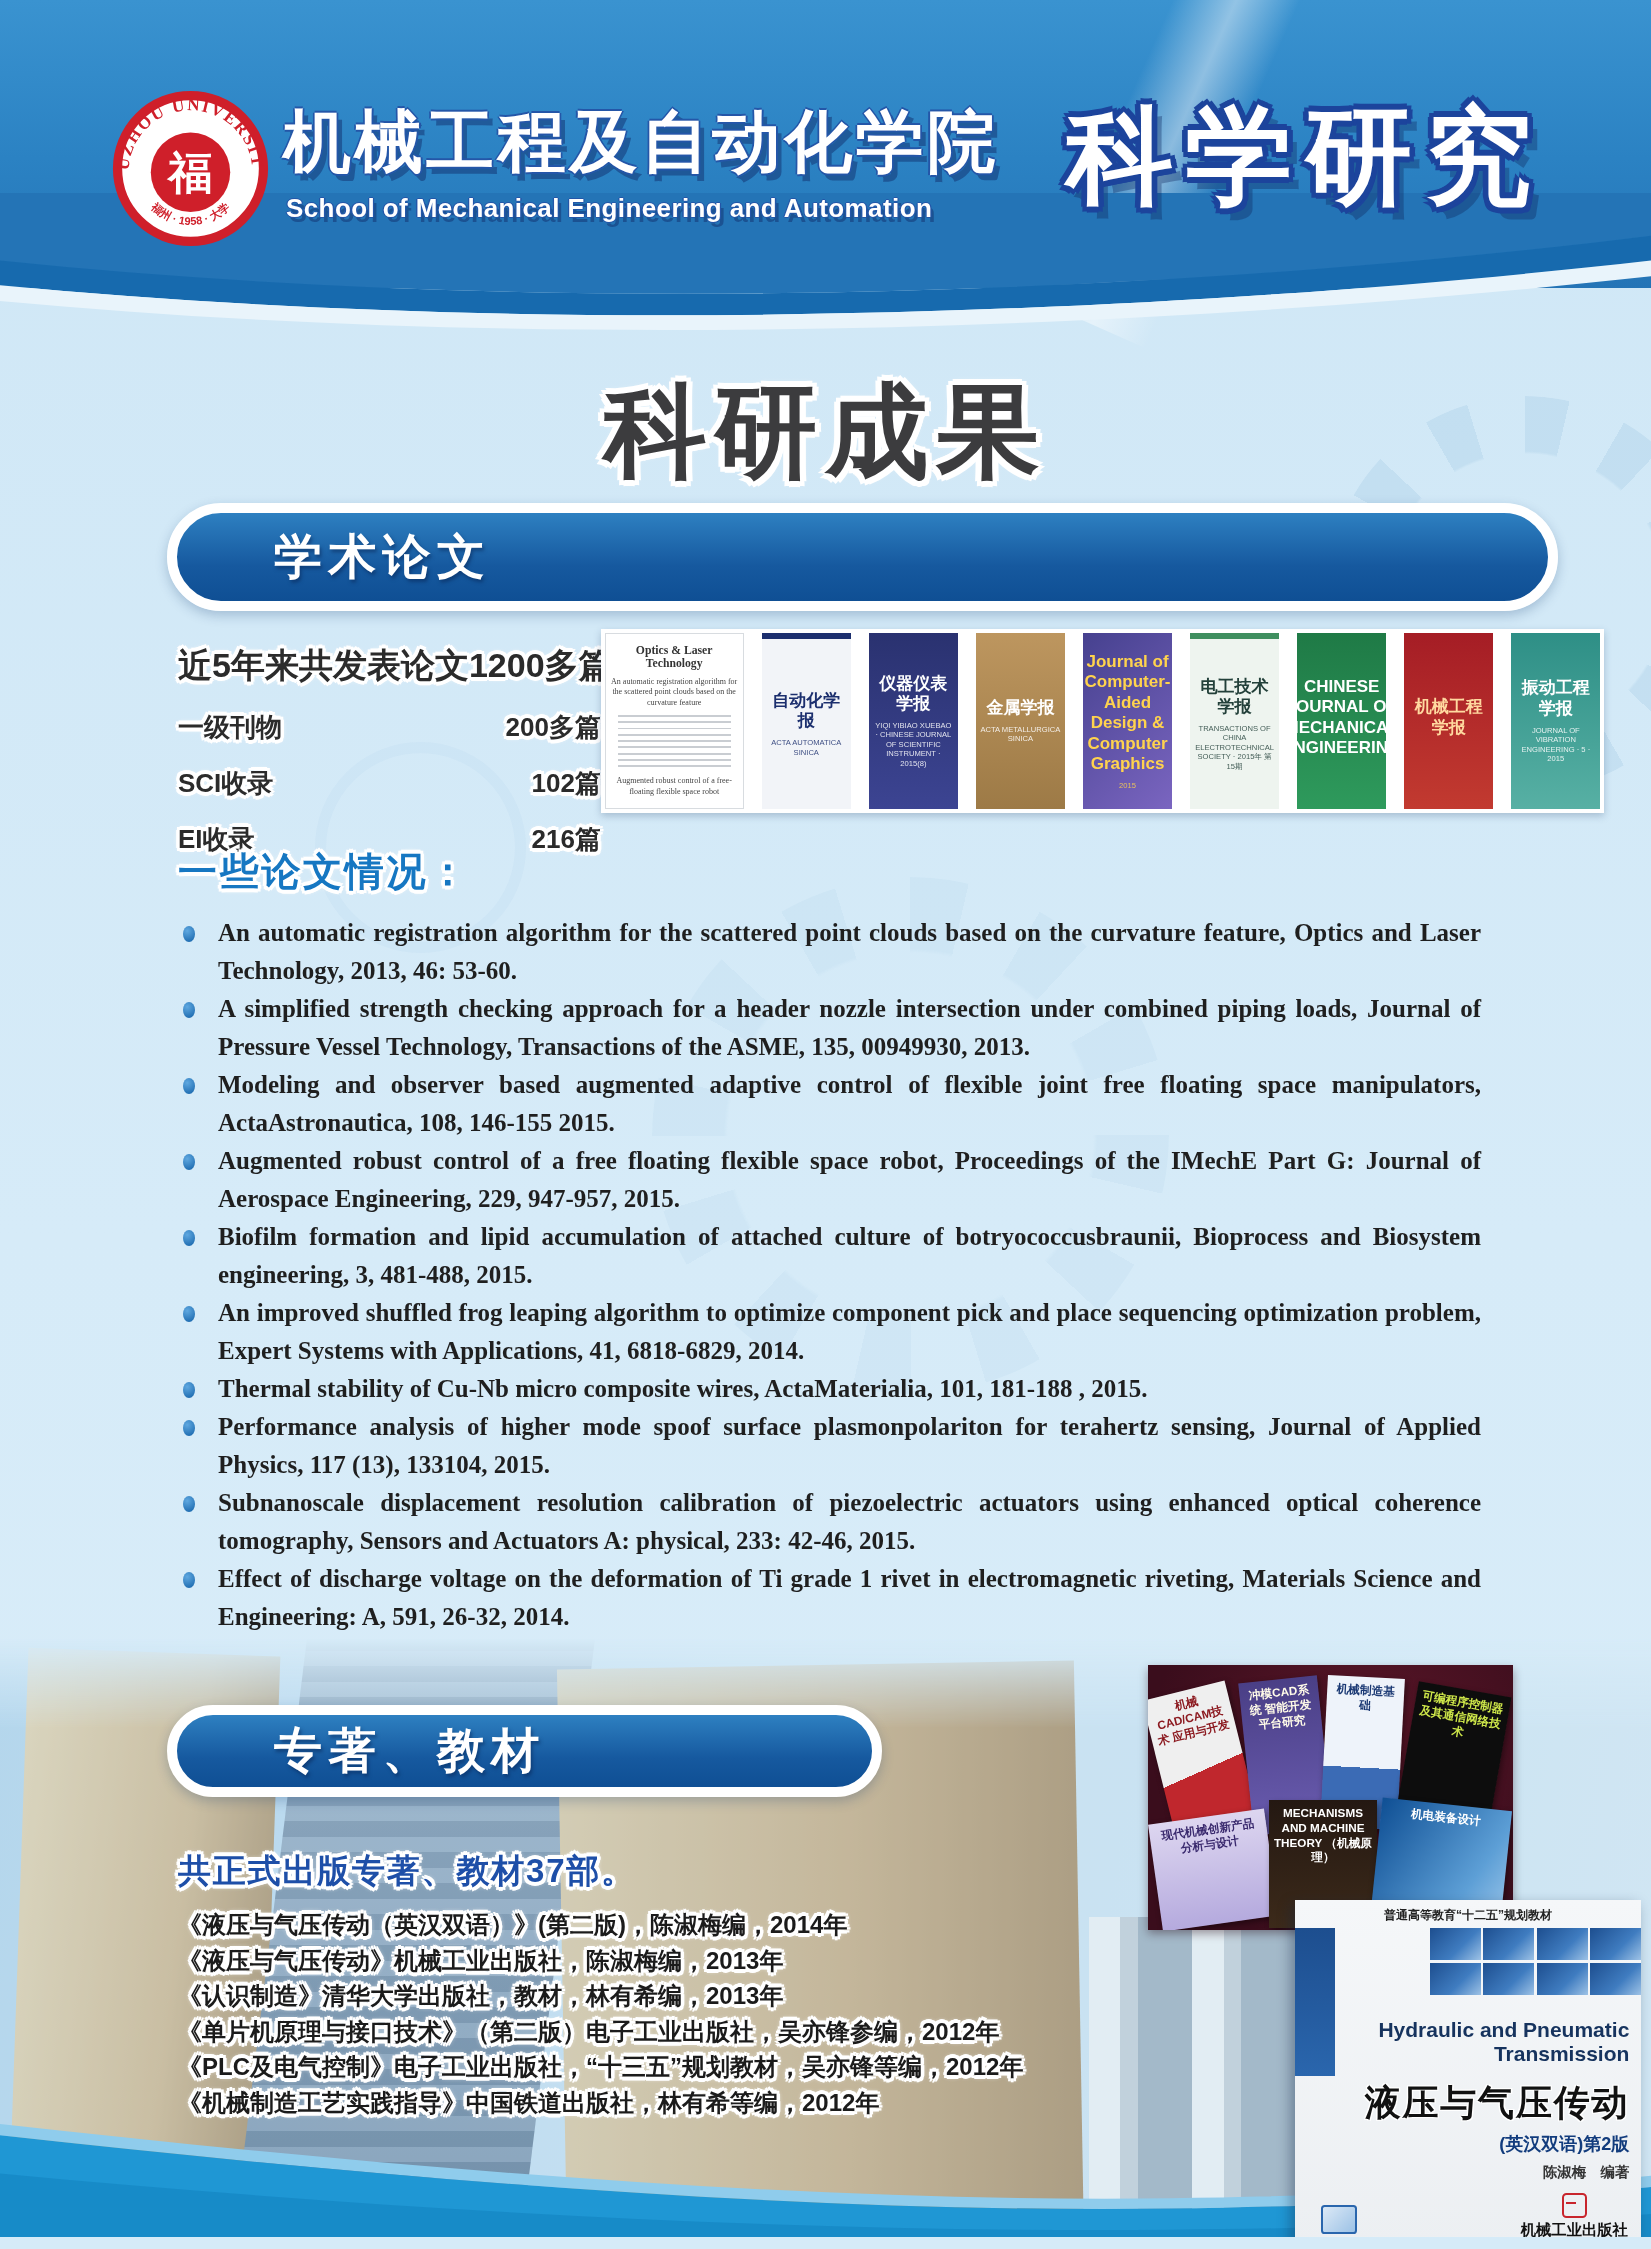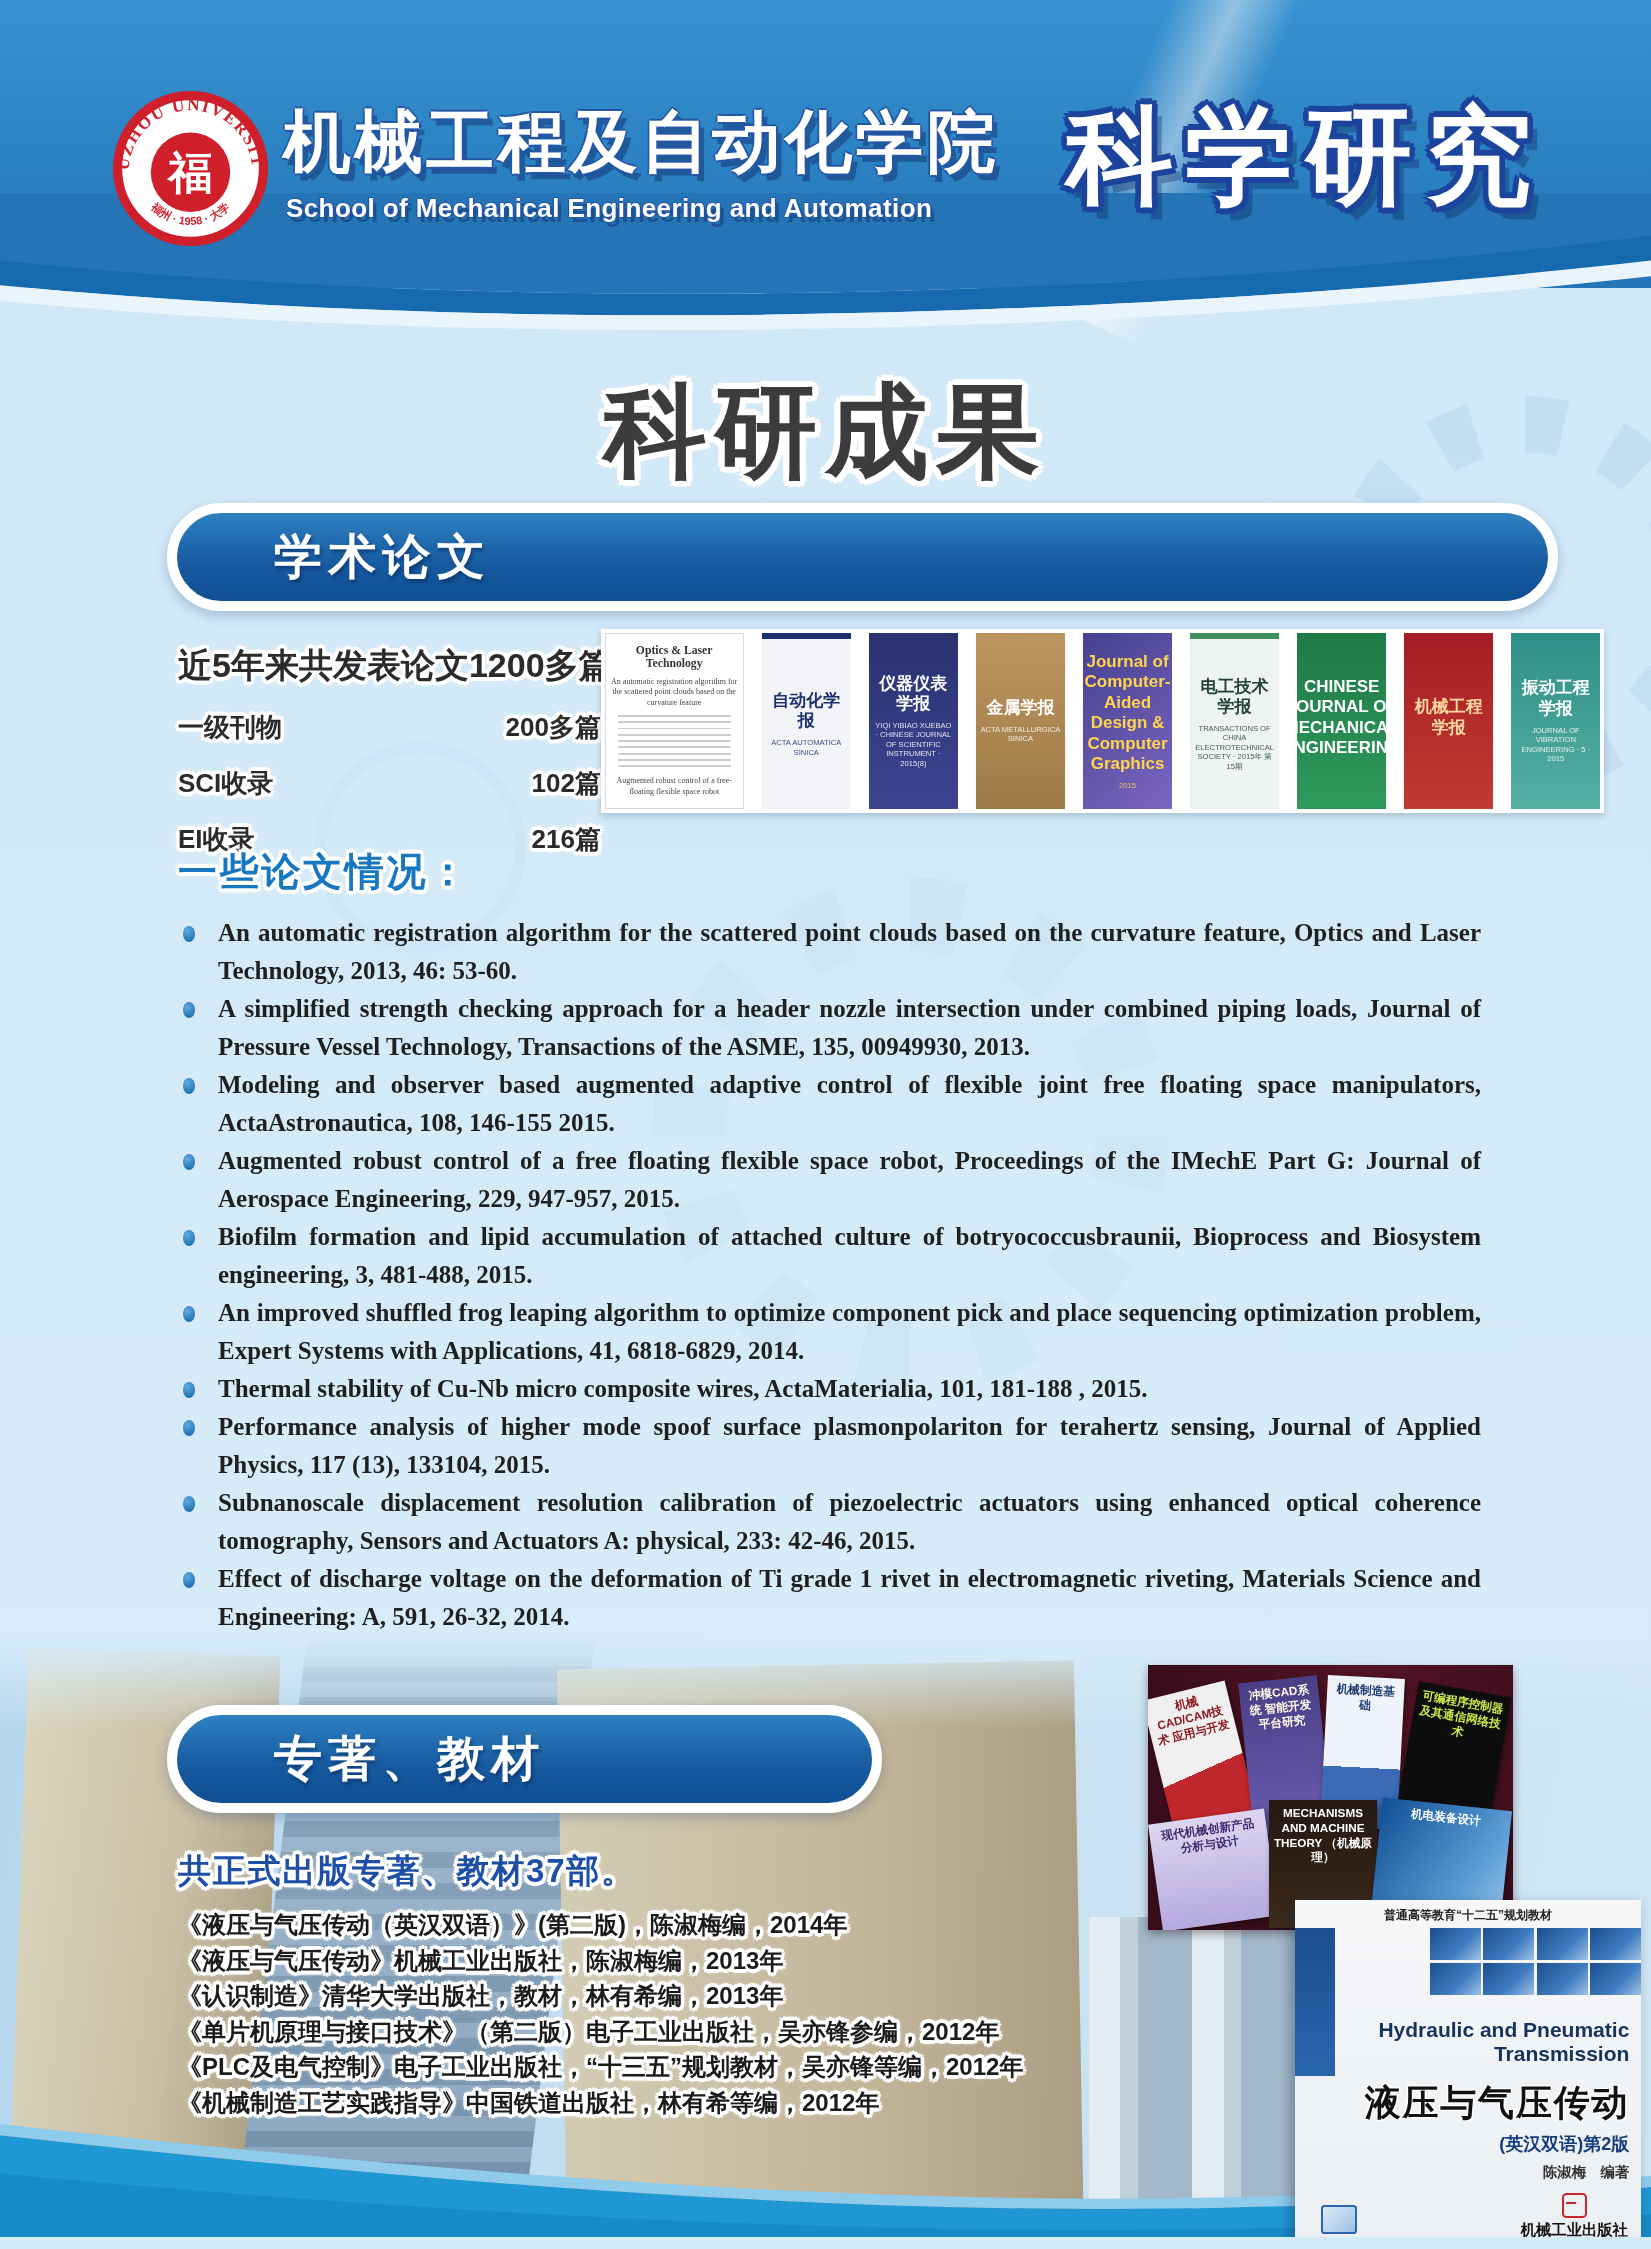--- a/index.html
+++ b/index.html
@@ -38,21 +38,21 @@
             mask:radial-gradient(circle, transparent 50%, #000 51% 74%, transparent 75%);}
   .gear-hub{border-radius:50%;border:11.7px solid rgba(168,205,230,.55);z-index:1;}
 
   
   .pill{box-sizing:border-box;z-index:5;display:flex;align-items:center;
     background:linear-gradient(180deg,#2e80c1 0%,#16599f 60%,#0f4f94 100%);
     border:10px solid #fff;border-radius:56px;box-shadow:0 4.5px 11.7px rgba(20,60,110,.25);
     padding-left:97px;color:#fff;font-weight:bold;font-size:48px;letter-spacing:6.3px;
     text-shadow:1.8px 2.7px 3.6px rgba(10,40,90,.55);}
   .pill-1{left:167px;top:503px;width:1391px;height:108px;}
-  .pill-2{left:167px;top:1705px;width:715px;height:108px;}
+  .pill-2{left:167px;top:1705px;width:715px;height:92px;}
 
   
   .halo{text-shadow:3.6px 0 0 #fff,-3.6px 0 0 #fff,0 3.6px 0 #fff,0 -3.6px 0 #fff,
         2.7px 2.7px 0 #fff,-2.7px 2.7px 0 #fff,2.7px -2.7px 0 #fff,-2.7px -2.7px 0 #fff,0 0 6.3px #fff,0 0 6.3px #fff;}
 
   
   .stats{left:178px;top:643px;width:423px;z-index:5;color:#2b2b2b;font-weight:bold;}
   .stats-summary{font-size:34px;white-space:nowrap;}
   .stats-row{display:flex;justify-content:space-between;font-size:26px;margin-top:21px;}
 

